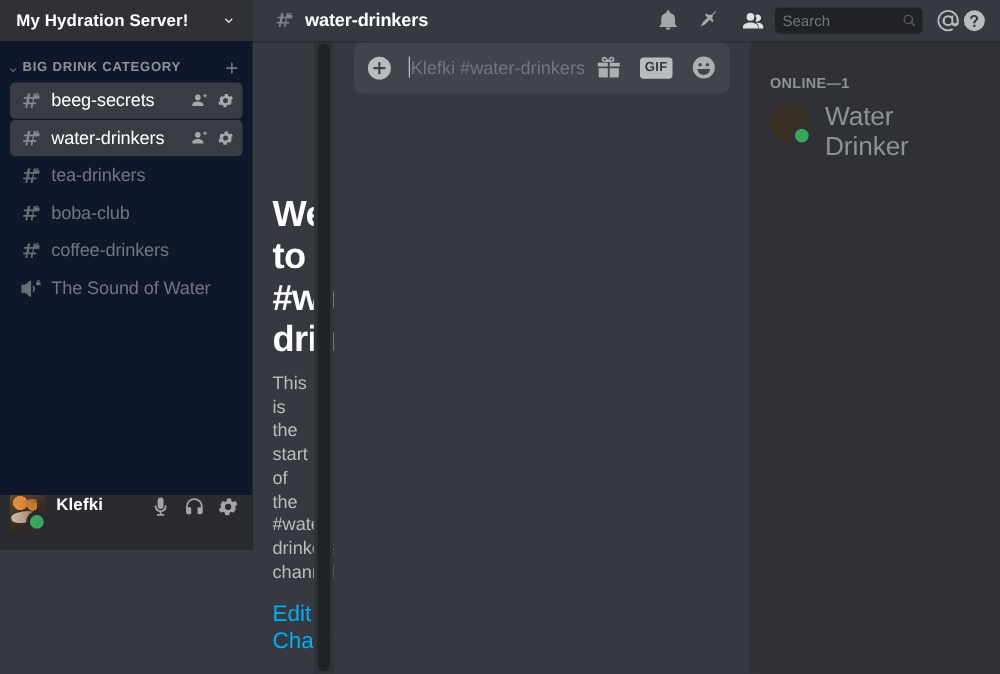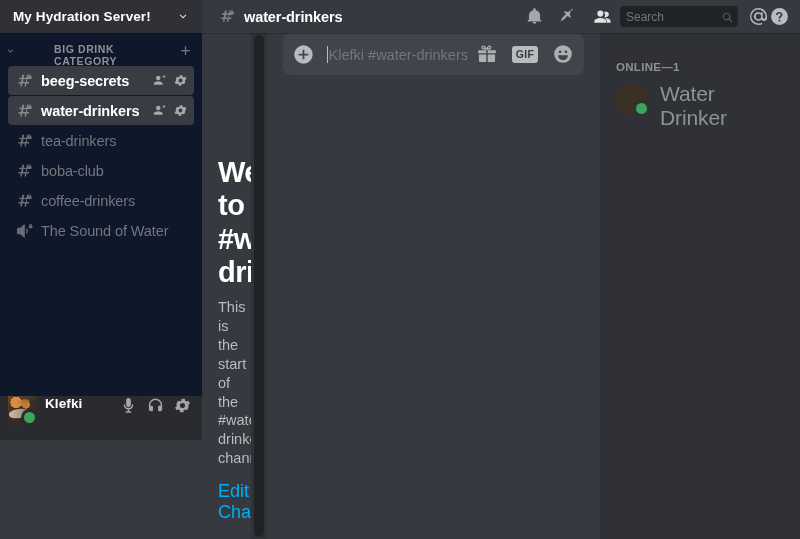--- a/index.html
+++ b/index.html
@@ -30,24 +30,23 @@
   .server-name {
     font-size: 13.5px; font-weight: bold; color: #ffffff;
     letter-spacing: .1px; flex: 1; white-space: nowrap; overflow: hidden;
   }
   .chevron-down { width: 14px; height: 14px; opacity: .85; }
 
   .channels {
     flex: 1; overflow: hidden; padding-top: 10px;
   }
   .category-row {
-    display: flex; align-items: flex-start;
+    display: flex; align-items: center;
     height: 22px; padding: 0 9px 0 5px;
     cursor: pointer;
-    gap: 36px;
   }
   .cat-chevron { width: 11px; height: 11px; flex: 0 0 11px; margin-right: 2px; opacity: .75; }
   .category-label {
     flex: 1;
     font-size: 10.5px; font-weight: bold; letter-spacing: .6px;
     color: #8e9297; text-transform: uppercase;
   }
   .cat-plus { width: 15px; height: 15px; opacity: .8; cursor: pointer; }
 
   .channel-row {
@@ -57,21 +56,21 @@
     border-radius: 4px; cursor: pointer;
     color: #8e9297;
   }
   .channel-row.active { background: #393c43; color: #ffffff; }
   .channel-row.muted { color: #72767d; }
   .ch-icon { width: 20px; height: 20px; flex: 0 0 20px; margin-right: 6px; opacity: .9; }
   .ch-name {
     flex: 1; font-size: 14.5px; white-space: nowrap; overflow: hidden;
     letter-spacing: -.1px;
   }
-  .channel-row.active .ch-name { color: #ffffff; font-weight: 700; }
+  .channel-row.active .ch-name { color: #ffffff; font-weight: 400; }
   .ch-actions { display: flex; align-items: center; gap: 6px; }
   .ch-action { width: 15px; height: 15px; opacity: .85; cursor: pointer; }
 
   
   .user-panel {
     height: 44px; flex: 0 0 44px;
     background: #292b2f;
     display: flex; align-items: flex-start;
     padding: 0 8px 0 8px;
   }

